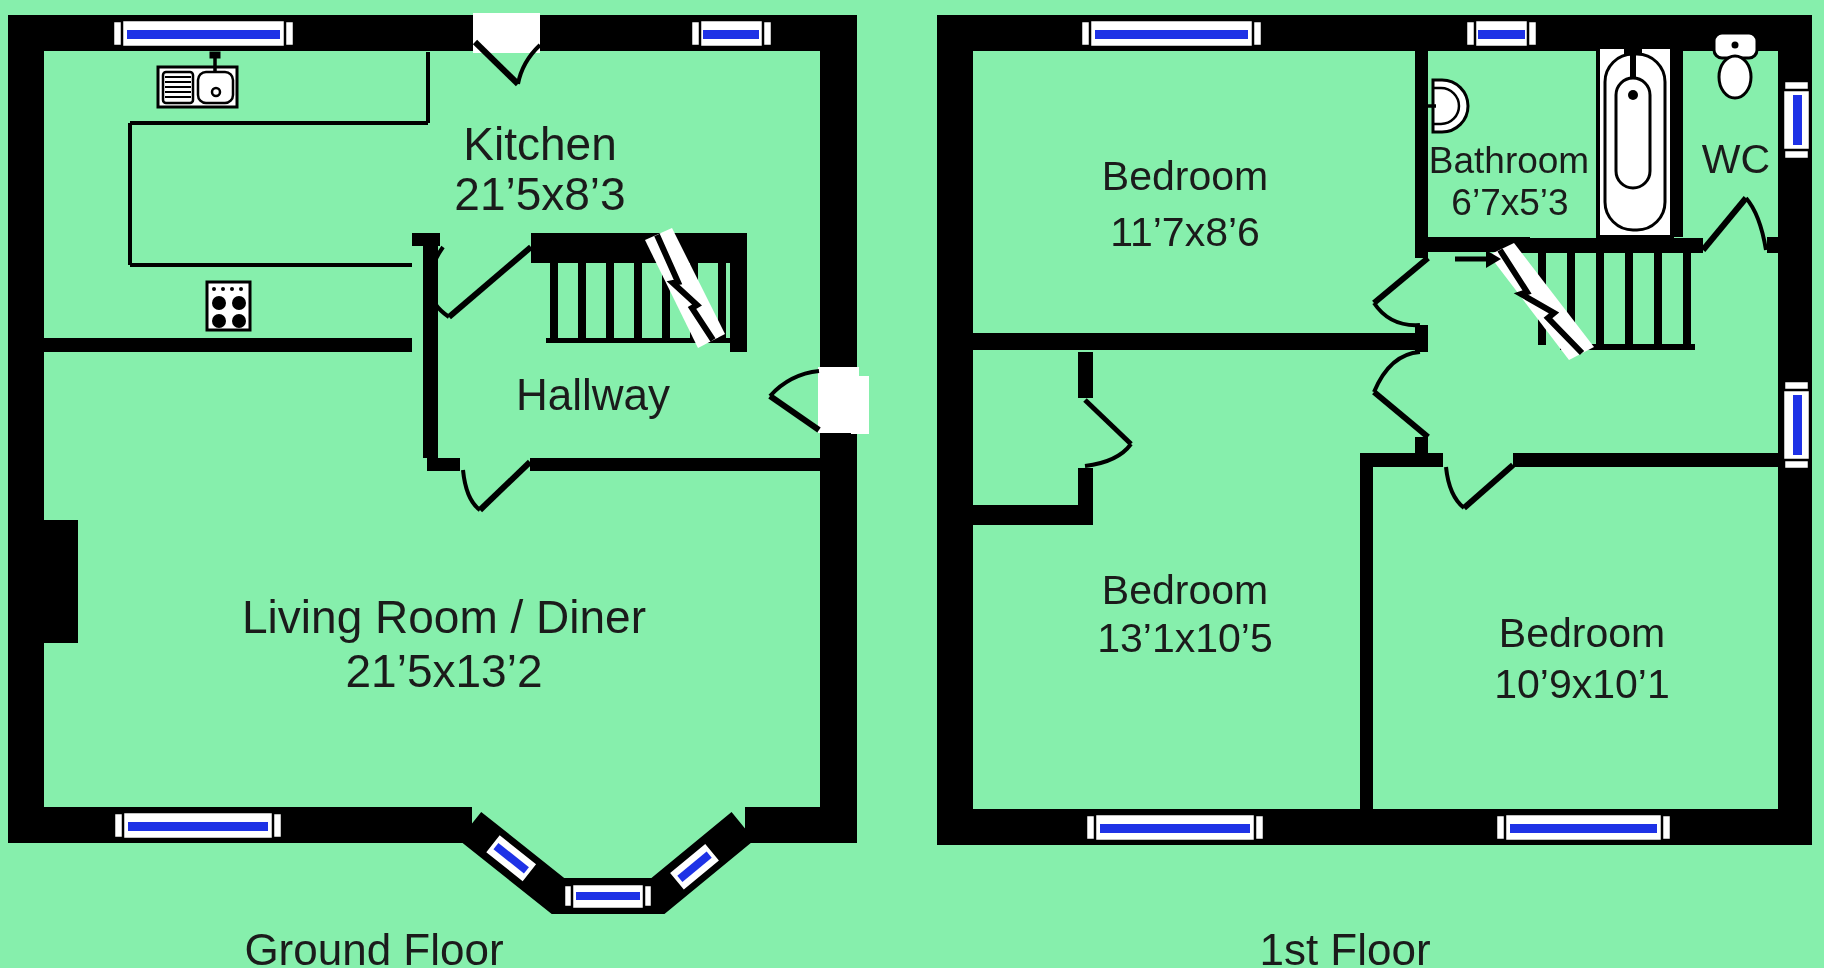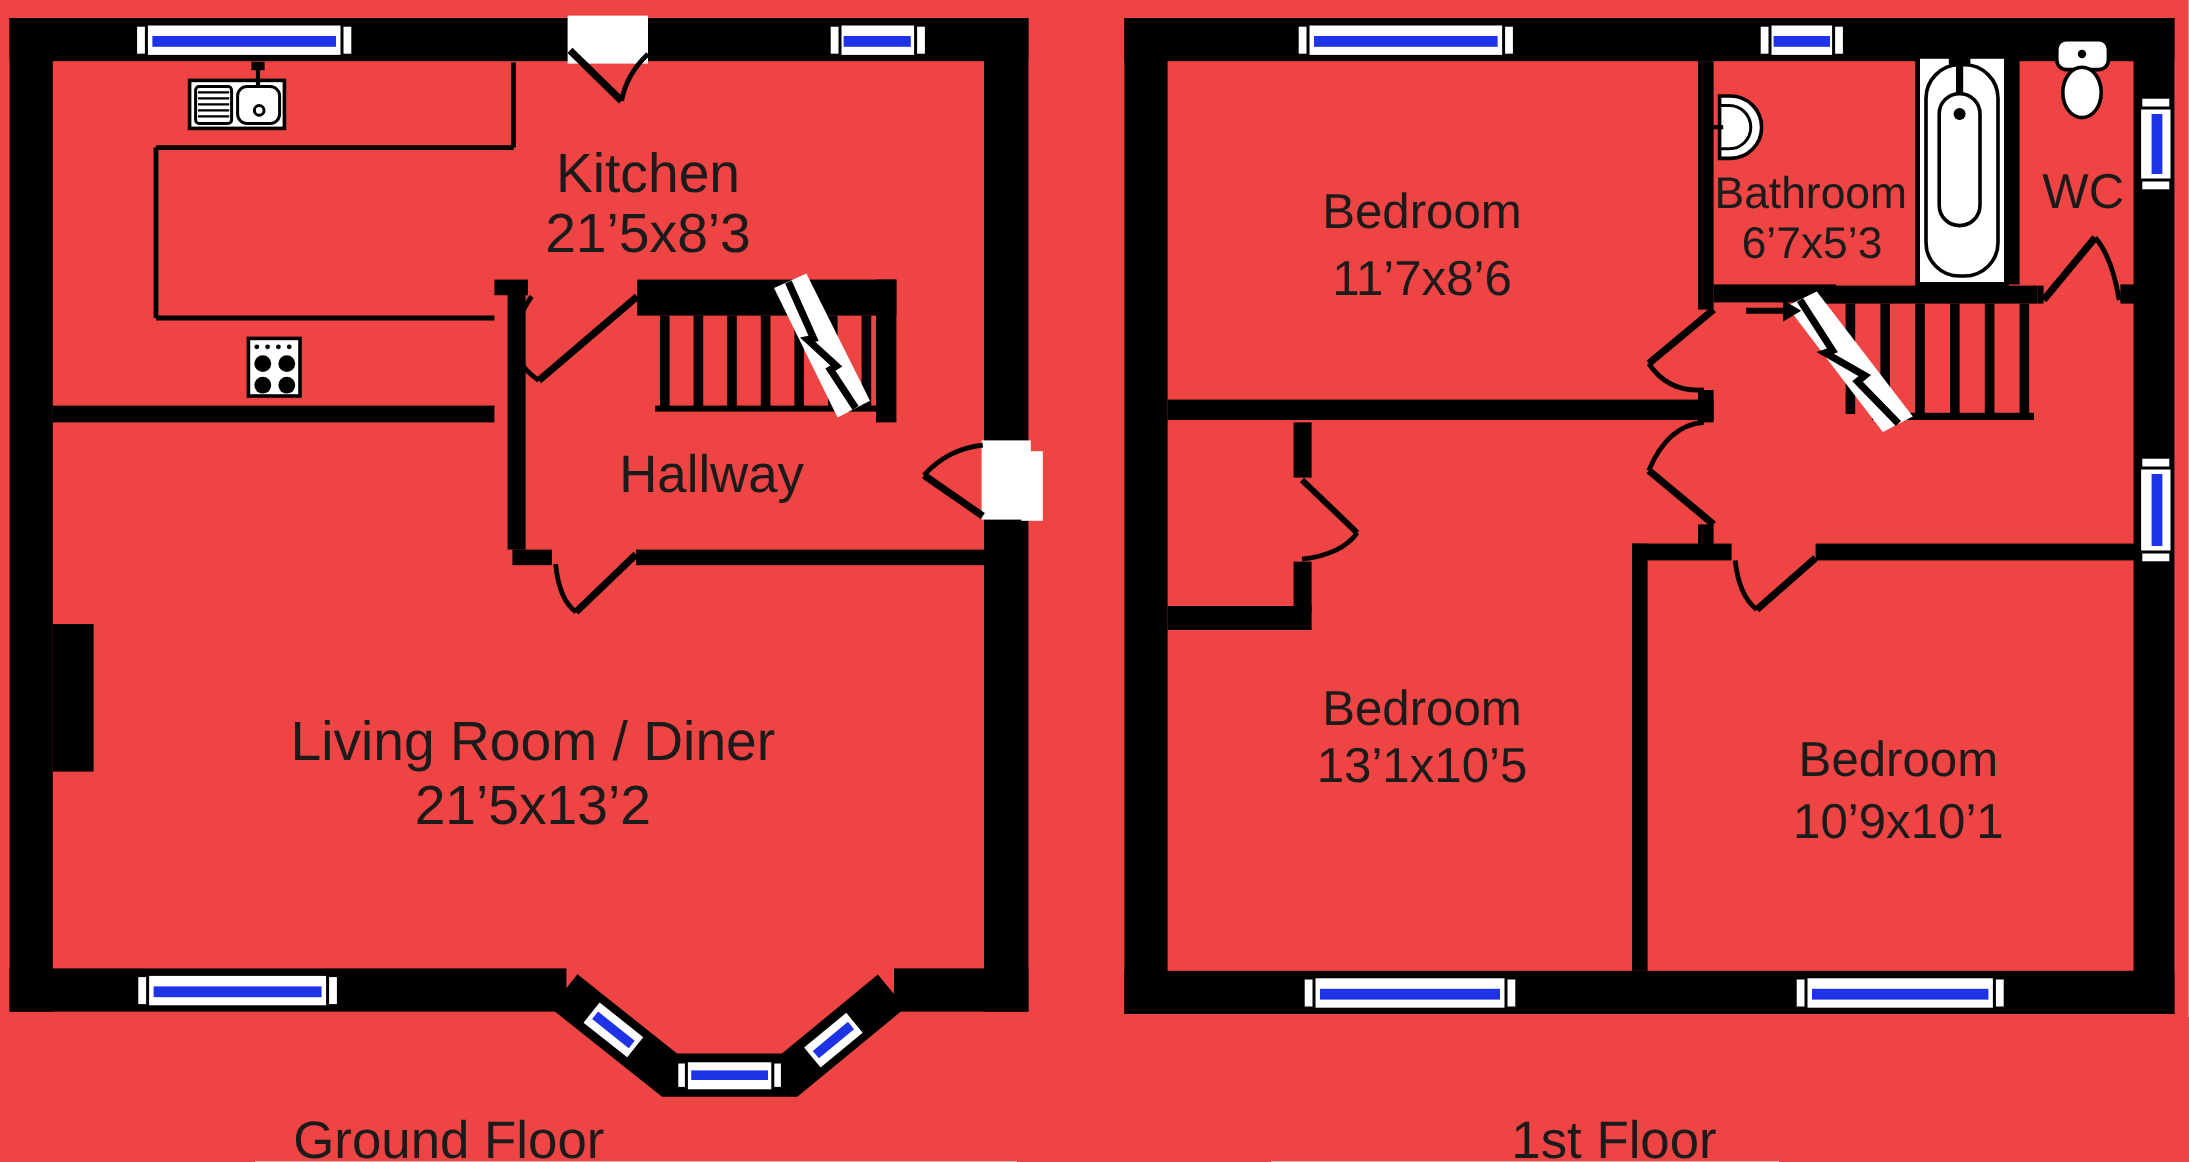--- a/index.html
+++ b/index.html
@@ -1,16 +1,16 @@
 <!DOCTYPE html>
 <html><head>
 <meta charset="utf-8">
 <style>
   html,body{margin:0;padding:0;background:#ffffff;}
-  #stage{position:relative;width:1824px;height:968px;background:#ef4444;overflow:hidden;}
+  #stage{position:relative;width:1824px;height:968px;background:#86efac;overflow:hidden;}
   svg{display:block;}
   text{font-family:"Liberation Sans","DejaVu Sans",sans-serif;fill:#1b1b1b;text-anchor:middle;font-weight:500;}
   .room-name{font-size:46px;}
   .room-dims{font-size:46px;}
   .bed-name,.bed-dims{font-size:41px;}
   .small-name,.small-dims{font-size:37px;}
   .wc-name{font-size:41px;}
   .floor-name{font-size:44px;}
   .hall-name{font-size:44px;}
 </style>

